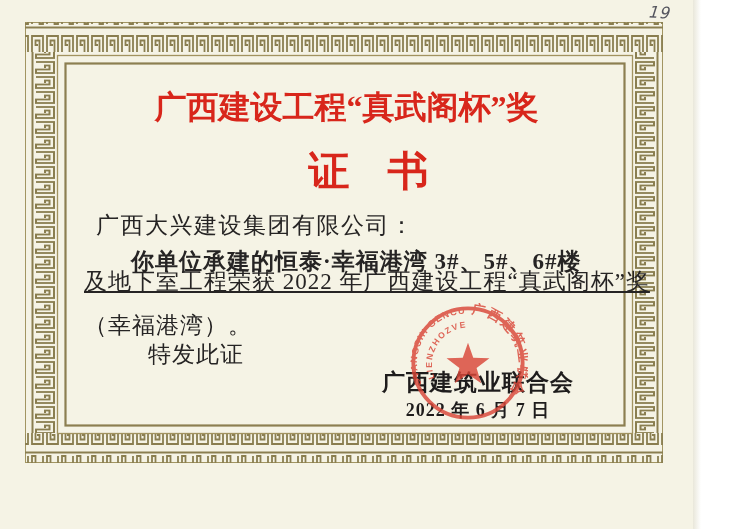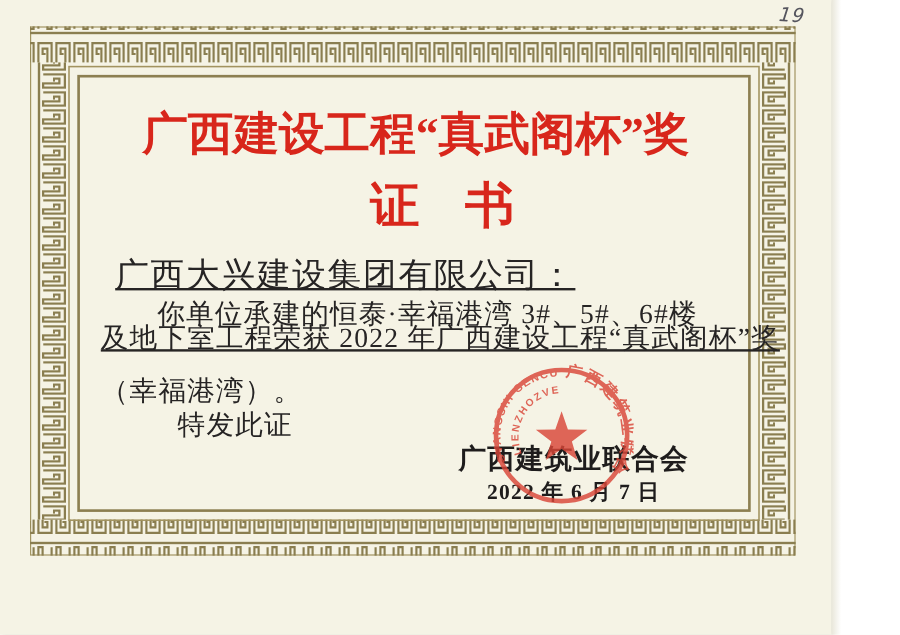--- a/index.html
+++ b/index.html
@@ -19,35 +19,35 @@
   }
   .border-svg{position:absolute;left:0;top:0;}
   .handwritten{
     position:absolute;left:649px;top:3px;
     font-family:"DejaVu Sans","Liberation Sans",sans-serif;
     font-size:16px;color:#55555e;transform:skewX(-14deg) rotate(4deg);
     letter-spacing:1px;
   }
   .title{
     position:absolute;left:60px;top:86px;width:573px;
-    text-align:center;font-size:38px;font-weight:700;
+    text-align:center;font-size:32px;font-weight:700;
     color:#d8261b;letter-spacing:0;white-space:nowrap;
   }
   .subtitle{
     position:absolute;left:60px;top:144px;width:617px;
     text-align:center;font-size:41px;font-weight:700;color:#d8261b;
   }
   .subtitle .gap{display:inline-block;width:38px;}
   .bodytext{color:#262424;}
   .recipient{
-    position:absolute;left:96px;top:210px;font-size:28px;
-    letter-spacing:1.5px;white-space:nowrap;font-weight:500;text-decoration:underline;
+    position:absolute;left:96px;top:210px;font-size:23px;
+    letter-spacing:1.5px;white-space:nowrap;font-weight:500;
   }
   .bline{position:absolute;left:84px;font-size:23px;letter-spacing:1px;white-space:nowrap;font-weight:500;}
-  .bline.l1{top:246px;padding-left:47px;}
+  .bline.l1{top:246px;padding-left:47px;font-weight:bold;}
   .bline.l2{top:266px;text-decoration:underline;}
   .bline.l3{top:310px;}
   .bline.l4{top:339px;padding-left:64px;text-align:center;}
   .sigblock{position:absolute;left:356px;width:244px;text-align:center;color:#1e1c1c;}
   .issuer{top:367px;font-size:23px;font-weight:700;letter-spacing:1px;white-space:nowrap;}
   .issue-date{top:398px;font-size:18px;font-weight:700;letter-spacing:1px;white-space:nowrap;}
   .seal{position:absolute;left:408px;top:303px;width:120px;height:120px;opacity:.82;}
 </style>
 </head>
 <body>

